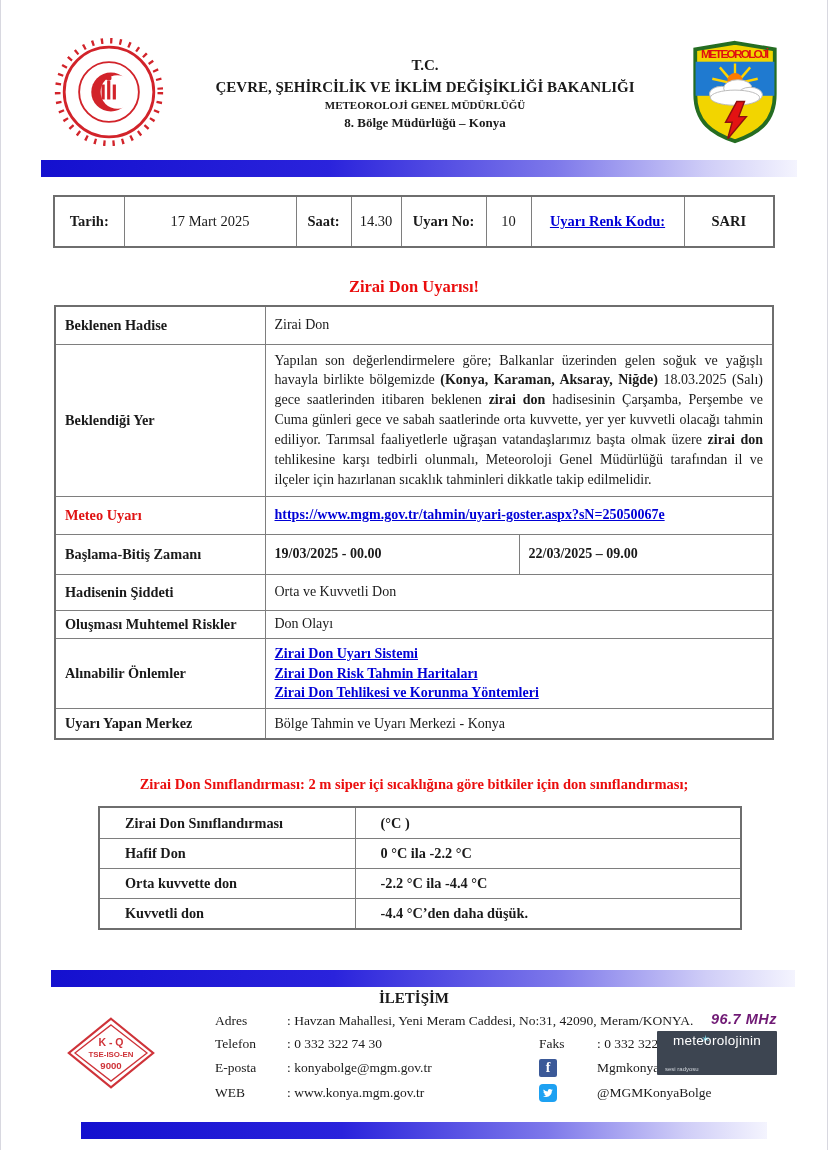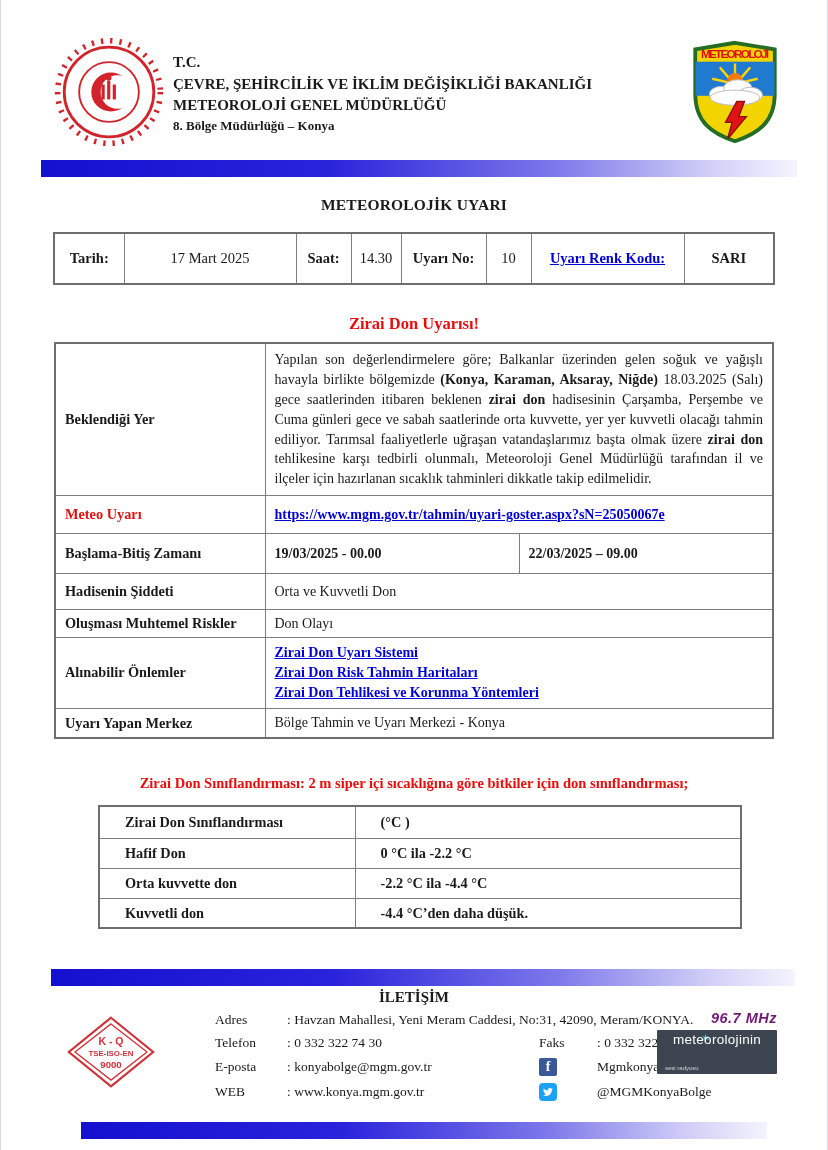--- a/index.html
+++ b/index.html
@@ -6,24 +6,24 @@
   html,body { background:#e9e9ee; }
   .page {
     width:828px; height:1150px; margin:0 auto; position:relative;
     background:#ffffff; overflow:hidden; color:#1a1a1a;
     font-family:"Liberation Serif","DejaVu Serif",serif;
     border-left:1px solid #d8d8e0; border-right:1px solid #d8d8e0;
   }
   
   .hdr { display:flex; align-items:center; padding:36px 42px 0 52px; }
   .hdr-logo { flex:0 0 auto; }
-  .hdr-text { flex:1 1 auto; font-weight:bold; line-height:1.45; padding:0 8px; }
+  .hdr-text { flex:1 1 auto; text-align:center; font-weight:bold; line-height:1.45; padding:0 8px; }
   .hdr-text .l1 { font-size:15px; }
   .hdr-text .l2 { font-size:15px; }
-  .hdr-text .l3 { font-size:15px; }
+  .hdr-text .l3 { font-size:11px; }
   .hdr-text .l4 { font-size:13px; }
   
   .gradbar { height:17px; margin:0 30px 0 40px;
     background:linear-gradient(90deg,#1410cf 0%,#2a23dc 38%,#7d78ea 68%,#cfcdf7 88%,#f4f4fe 100%); }
   .gradbar.top { margin-top:8px; }
   .gradbar.footer { margin:40px 32px 0 50px; }
   .gradbar.bottom { position:absolute; left:40px; right:30px; bottom:11px; }
   
   .doc-title { text-align:center; font-weight:bold; font-size:15.5px; margin-top:19px; letter-spacing:.2px; }
   .warn-title { text-align:center; font-weight:bold; font-size:16.5px; margin-top:29px; color:#ea0d0d; }
@@ -118,21 +118,20 @@
           </g>
           <polygon points="52,66 40,88 47,88 42,106 62,82 54,82 60,66" fill="#e31212" stroke="#8d0f0f" stroke-width="1.5"></polygon>
         </g>
         <text x="50" y="20" text-anchor="middle" font-family="Liberation Sans, sans-serif" font-size="12.5" font-weight="bold" fill="#e01010" textLength="72">METEOROLOJİ</text>
       </svg>
     </div>
   </div>
 
   <div class="gradbar top"></div>
 
-  <div class="doc-title">METEOROLOJİK UYARI</div>
 
   <table class="info-table">
     <tbody>
         <tr>
       <td class="lbl" style="width:70px">Tarih:</td>
       <td style="width:172px">17 Mart 2025</td>
       <td class="lbl" style="width:55px">Saat:</td>
       <td style="width:50px">14.30</td>
       <td class="lbl" style="width:85px">Uyarı No:</td>
       <td style="width:45px">10</td>
@@ -141,20 +140,24 @@
       </td>
       <td class="lbl" style="width:90px">SARI</td>
     </tr>
   </tbody>
     </table>
 
   <div class="warn-title">Zirai Don Uyarısı!</div>
 
   <table class="main-table">
     <tbody>
+        <tr>
+      <td class="lbl" style="height:38px">Beklenen Hadise</td>
+      <td colspan="2">Zirai Don</td>
+    </tr>
     <tr>
       <td class="lbl">Beklendiği Yer</td>
       <td colspan="2" class="para"><span>Yapılan son değerlendirmelere göre; Balkanlar üzerinden gelen soğuk ve yağışlı havayla birlikte bölgemizde </span><span style="font-weight: bold;">(Konya, Karaman, Aksaray, Niğde)</span><span> 18.03.2025 (Salı) gece saatlerinden itibaren beklenen </span><span style="font-weight: bold;">zirai don</span><span> hadisesinin Çarşamba, Perşembe ve Cuma günleri gece ve sabah saatlerinde orta kuvvette, yer yer kuvvetli olacağı tahmin ediliyor. Tarımsal faaliyetlerle uğraşan vatandaşlarımız başta olmak üzere </span><span style="font-weight: bold;">zirai don</span><span> tehlikesine karşı tedbirli olunmalı, Meteoroloji Genel Müdürlüğü tarafından il ve ilçeler için hazırlanan sıcaklık tahminleri dikkatle takip edilmelidir.</span></td>
     </tr>
     <tr>
       <td class="lbl red-lbl" style="height:38px">Meteo Uyarı</td>
       <td colspan="2">
         <a class="blue-link">https://www.mgm.gov.tr/tahmin/uyari-goster.aspx?sN=25050067e</a>
       </td>
     </tr>

